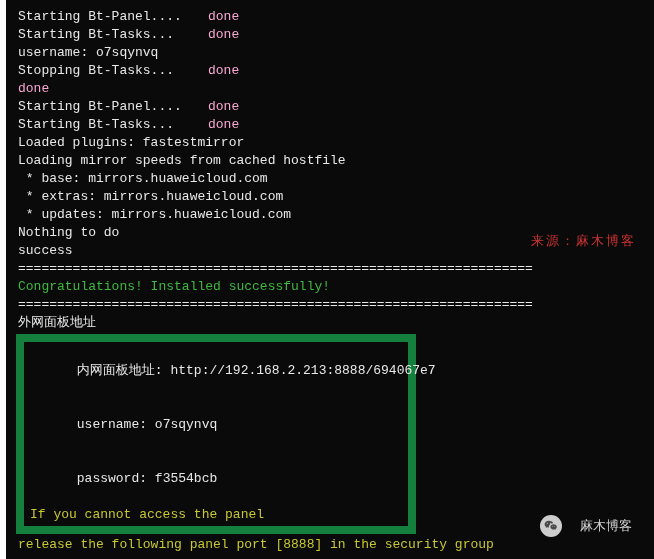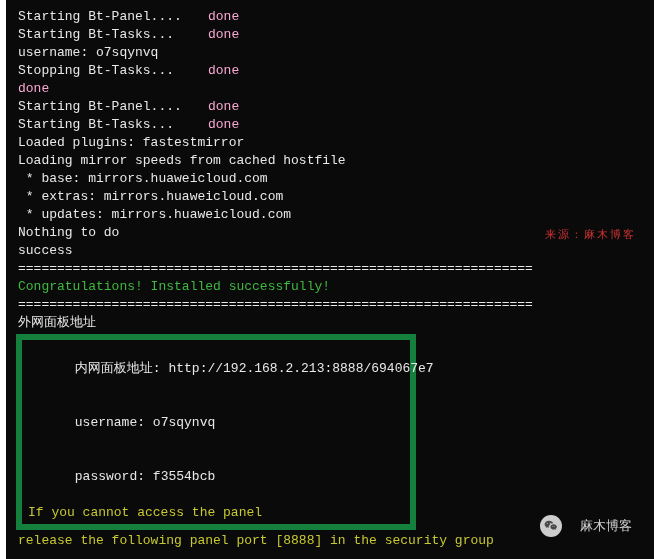--- a/index.html
+++ b/index.html
@@ -42,42 +42,42 @@
     .yellow {
       color: #c8c832;
     }
     .divider {
       color: #e8e8e8;
       letter-spacing: 0;
       overflow: hidden;
       white-space: nowrap;
     }
     .red-box {
-      border: 6px solid #15803d;
+      border: 8px solid #15803d;
       margin: 2px 0 2px -2px;
       padding: 2px 6px;
       width: 400px;
     }
     .blackout {
       background: #0a0a0a;
       color: #0a0a0a;
       display: inline-block;
       height: 16px;
     }
     .external-line {
       display: flex;
       align-items: center;
     }
     .watermark-text {
       position: absolute;
       color: #c83232;
-      font-size: 11px;
+      font-size: 13px;
       right: 18px;
-      top: 226px;
-      font-family: Liberation Mono, monospace;
+      top: 232px;
+      font-family: Liberation Sans, sans-serif;
       letter-spacing: 2px;
       z-index: 10;
     }
     .wechat-badge {
       position: absolute;
       right: 22px;
       bottom: 22px;
       display: flex;
       align-items: center;
       gap: 18px;

